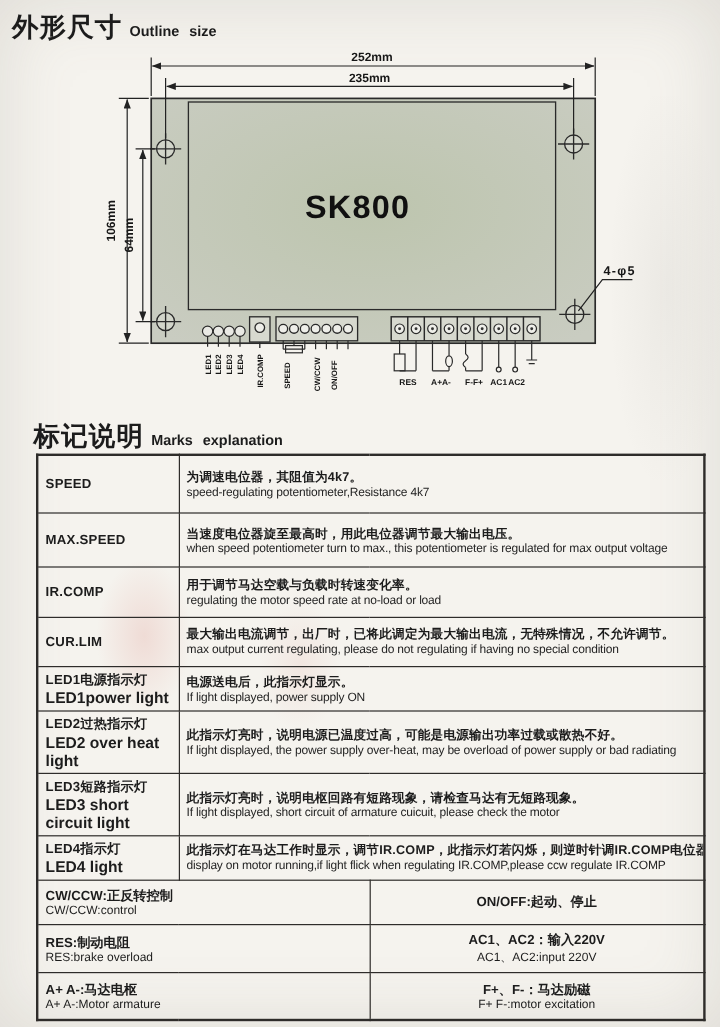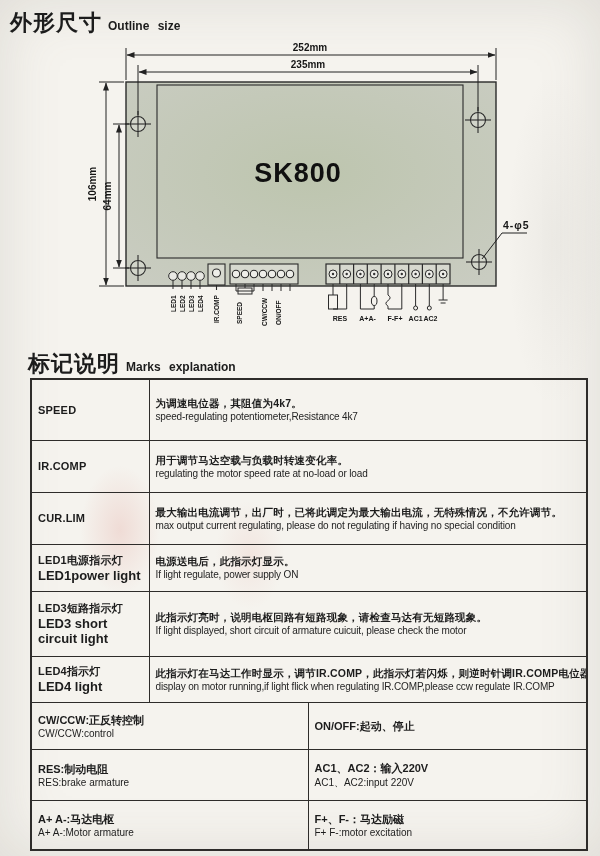--- a/index.html
+++ b/index.html
@@ -39,21 +39,21 @@
   }
   td.c1{padding-left:10px;}
   td.c1 .lbl{font-size:11px;font-weight:bold;letter-spacing:0.2px;}
   td.c1 .lbl-en{font-size:13px;font-weight:bold;}
   td.led{padding-left:20px;}
   td.desc .zh{font-size:10.5px;font-weight:bold;white-space:nowrap;letter-spacing:0.2px;}
   td.desc .en{font-size:10px;font-weight:normal;white-space:nowrap;letter-spacing:-0.15px;color:#242424;}
   td.bl{padding-left:42px;margin-top:44px;}
   td.bl .zh,td.br .zh{font-size:11px;font-weight:bold;white-space:nowrap;}
   td.bl .en,td.br .en{font-size:10px;white-space:nowrap;}
-  td.br{text-align:left;}
+  td.br{text-align:center;}
 </style>
 </head>
 <body>
 
 <div class="paper-vignette"></div>
 <div class="smudge pink1"></div>
 <div class="smudge pink2"></div>
 <div class="smudge gray1"></div>
 
 <div class="sec-title" id="title-outline">
@@ -270,20 +270,29 @@
   <tbody>
     <tr style="height:47px">
       <td class="c1">
           <div class="lbl">SPEED</div>
         </td>
       <td class="desc" colspan="2">
         <div class="zh">为调速电位器，其阻值为4k7。</div>
         <div class="en">speed-regulating potentiometer,Resistance 4k7</div>
         </td>
     </tr>
+    <tr style="height:44px">
+      <td class="c1">
+          <div class="lbl">MAX.SPEED</div>
+        </td>
+      <td class="desc" colspan="2">
+        <div class="zh">当速度电位器旋至最高时，用此电位器调节最大输出电压。</div>
+        <div class="en">when speed potentiometer turn to max., this potentiometer is regulated for max output voltage</div>
+        </td>
+    </tr>
     <tr style="height:40px">
       <td class="c1">
           <div class="lbl">IR.COMP</div>
         </td>
       <td class="desc" colspan="2">
         <div class="zh">用于调节马达空载与负载时转速变化率。</div>
         <div class="en">regulating the motor speed rate at no-load or load</div>
         </td>
     </tr>
     <tr style="height:40px">
@@ -295,21 +304,31 @@
         <div class="en">max output current regulating, please do not regulating if having no special condition</div>
         </td>
     </tr>
     <tr style="height:36px">
       <td class="c1 led">
         <div class="lbl">LED1电源指示灯</div>
         <div class="lbl-en">LED1power light</div>
         </td>
       <td class="desc" colspan="2">
         <div class="zh">电源送电后，此指示灯显示。</div>
-        <div class="en">If light regulate, power supply ON</div>
+        <div class="en">If light displayed, power supply ON</div>
+        </td>
+    </tr>
+    <tr style="height:38px">
+      <td class="c1 led">
+        <div class="lbl">LED2过热指示灯</div>
+        <div class="lbl-en">LED2 over heat light</div>
+        </td>
+      <td class="desc" colspan="2">
+        <div class="zh">此指示灯亮时，说明电源已温度过高，可能是电源输出功率过载或散热不好。</div>
+        <div class="en">If light displayed, the power supply over-heat, may be overload of power supply or bad radiating</div>
         </td>
     </tr>
     <tr style="height:37px">
       <td class="c1 led">
         <div class="lbl">LED3短路指示灯</div>
         <div class="lbl-en">LED3 short circuit light</div>
         </td>
       <td class="desc" colspan="2">
         <div class="zh">此指示灯亮时，说明电枢回路有短路现象，请检查马达有无短路现象。</div>
         <div class="en">If light displayed, short circuit of armature cuicuit, please check the motor</div>
@@ -330,21 +349,21 @@
         <div class="zh">CW/CCW:正反转控制</div>
         <div class="en">CW/CCW:control</div>
         </td>
       <td class="br">
         <div class="zh">ON/OFF:起动、停止</div>
         </td>
     </tr>
     <tr style="height:39px">
       <td class="bl" colspan="2">
         <div class="zh">RES:制动电阻</div>
-        <div class="en">RES:brake armature</div>
+        <div class="en">RES:brake overload</div>
         </td>
       <td class="br">
         <div class="zh">AC1、AC2：输入220V</div>
         <div class="en">AC1、AC2:input 220V</div>
         </td>
     </tr>
     <tr style="height:38px">
       <td class="bl" colspan="2">
         <div class="zh">A+  A-:马达电枢</div>
         <div class="en">A+ A-:Motor armature</div>

